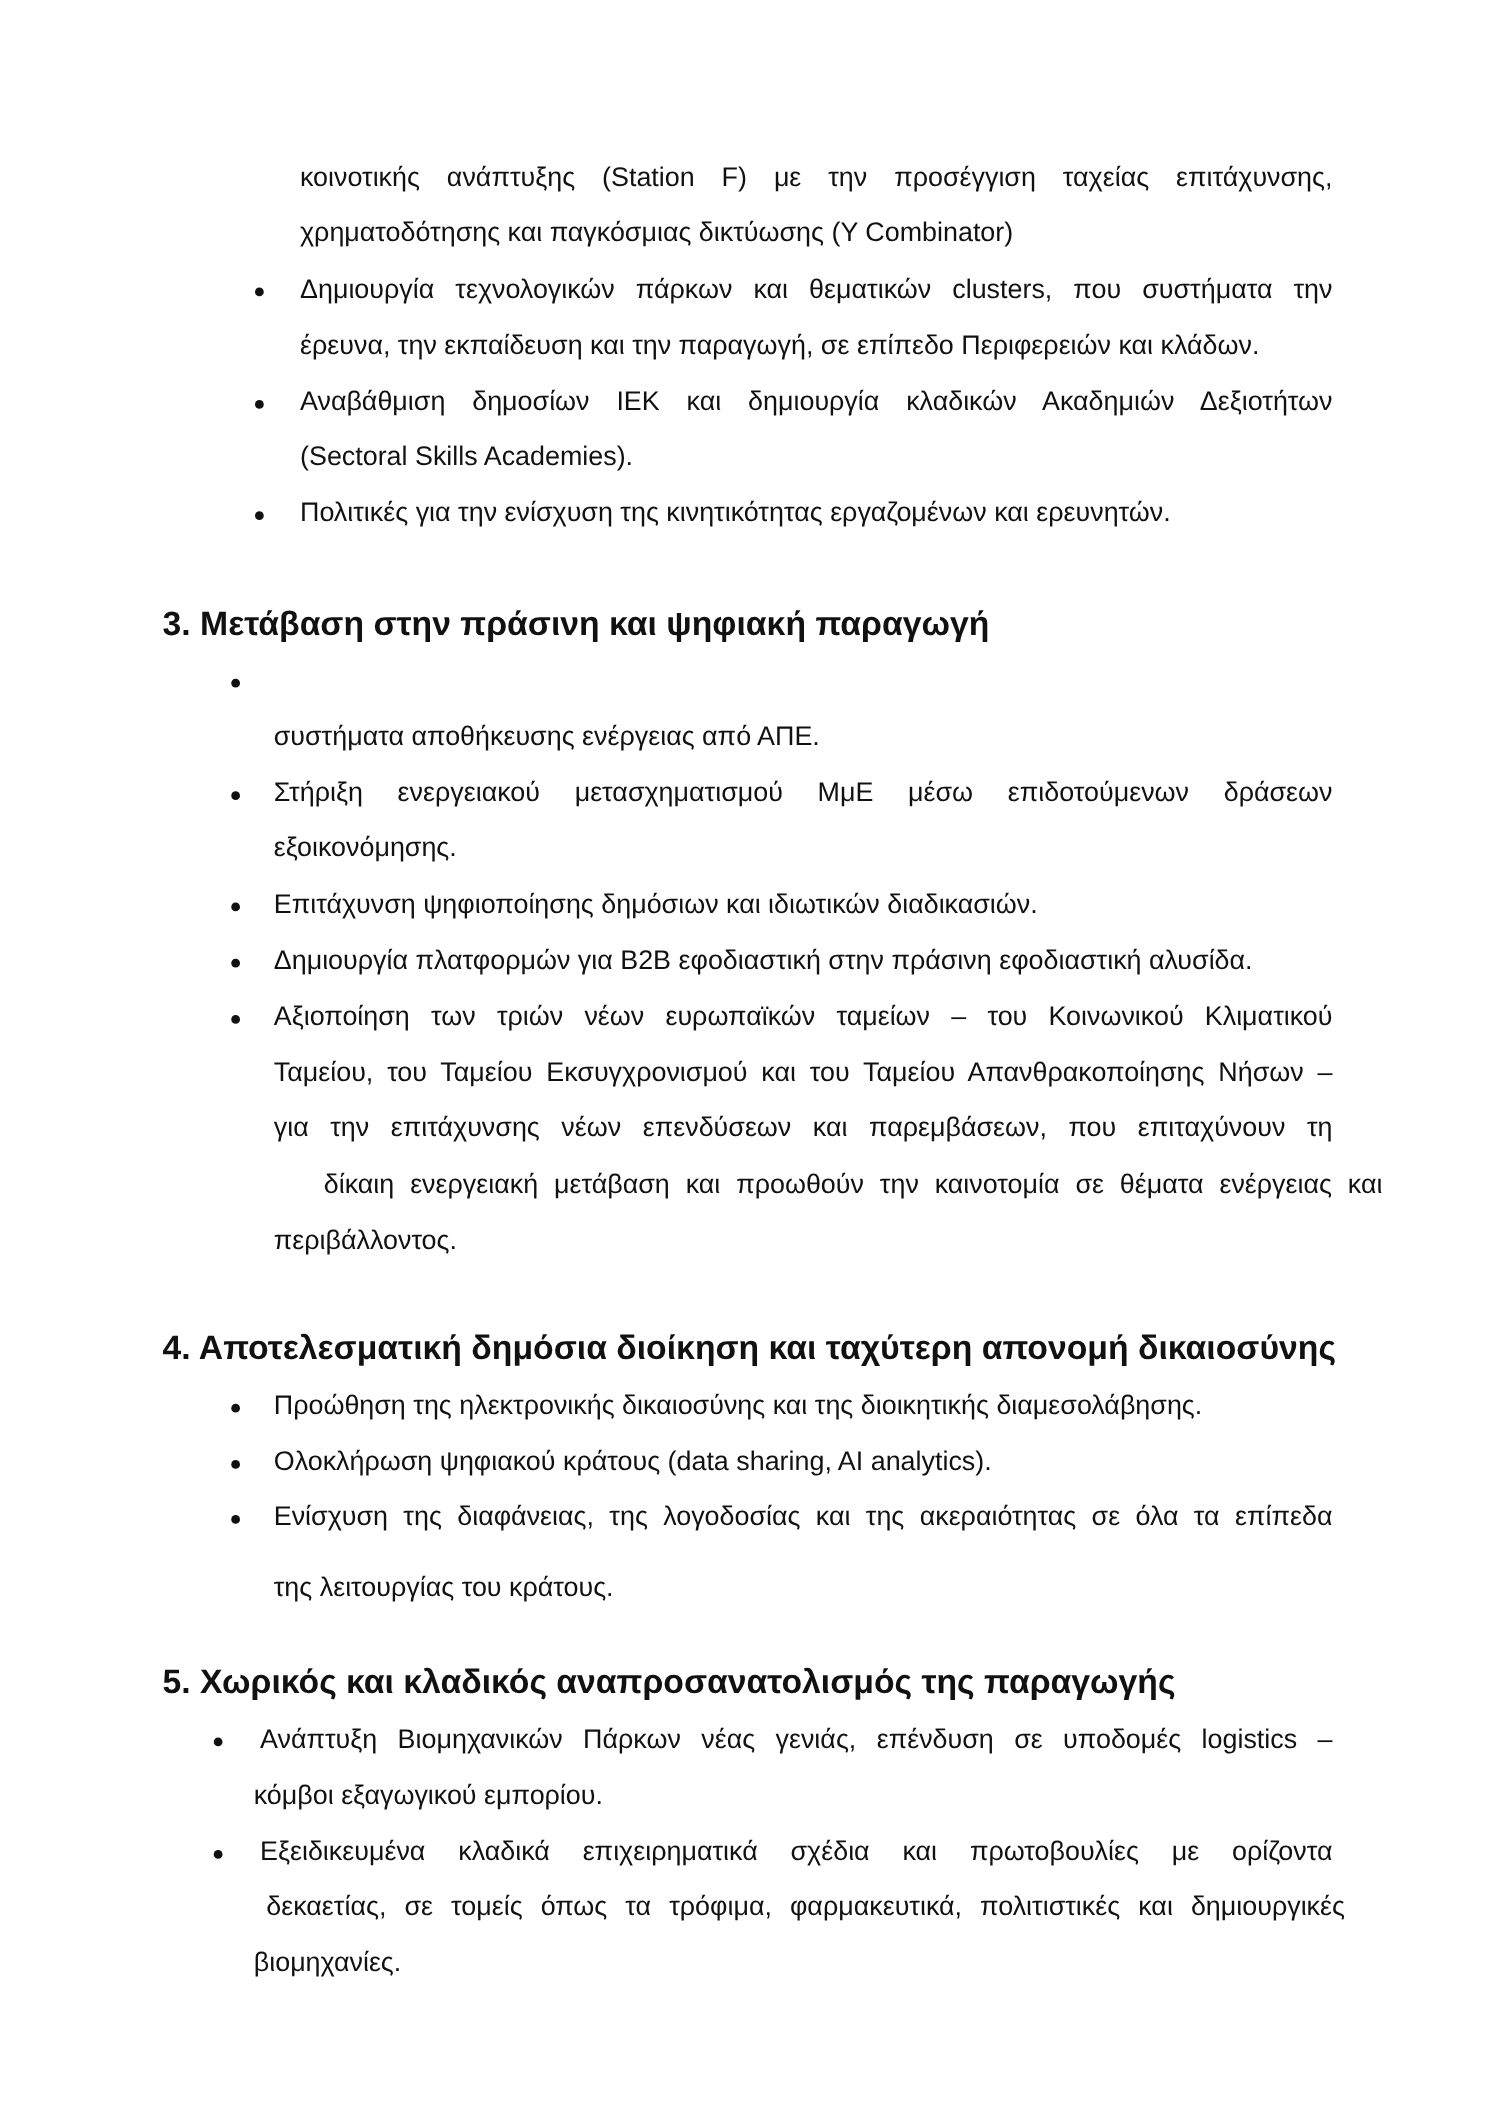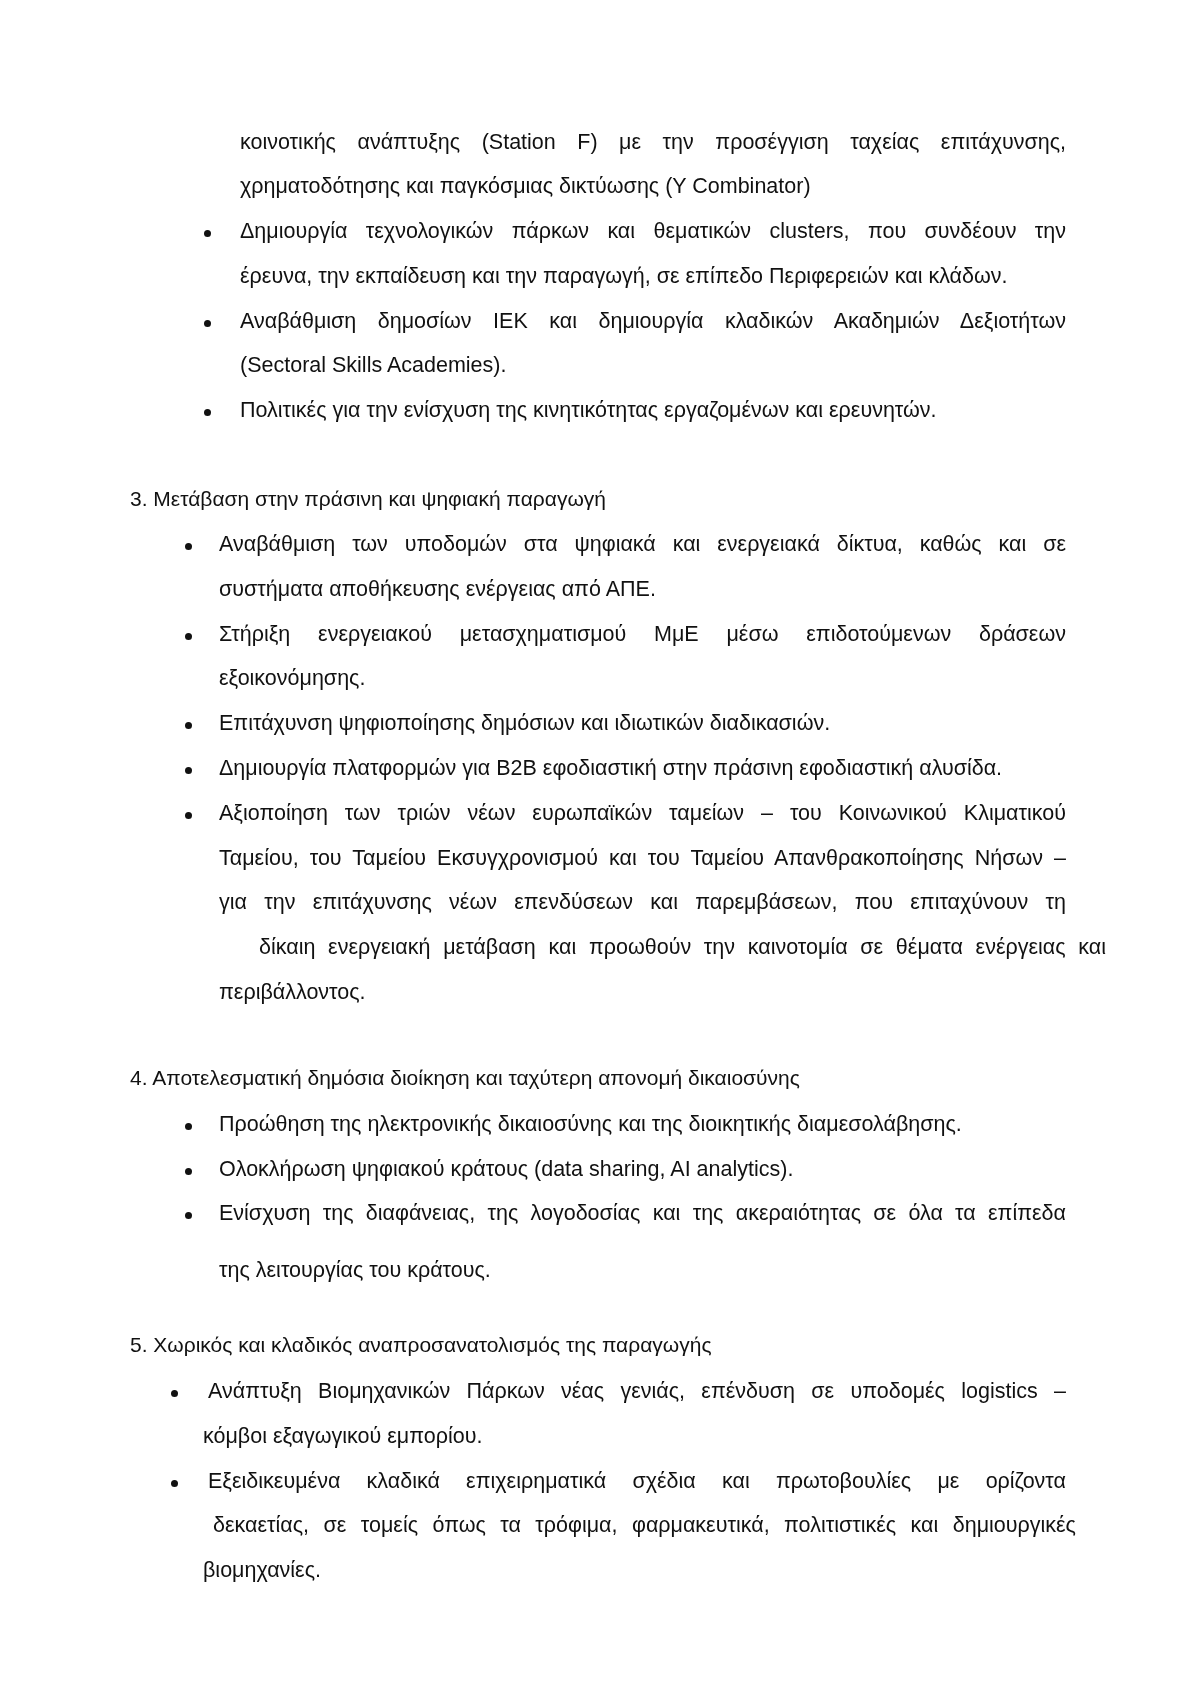--- a/index.html
+++ b/index.html
@@ -2,45 +2,44 @@
 <html><head>
 <meta charset="utf-8">
 <style>
   html, body { margin: 0; padding: 0; background: #ffffff; }
   body { width: 1200px; height: 1696px; position: relative; overflow: hidden;
          font-family: "Liberation Sans", "DejaVu Sans", sans-serif; color: #111; }
   .page { position: absolute; left: 0; top: 0; width: 1200px; height: 1696px; }
   .line { position: absolute; font-size: 21.5px; line-height: 30px; white-space: nowrap; }
   .just { text-align: justify; text-align-last: justify; white-space: normal; }
   .bullet { position: absolute; width: 7px; height: 7px; border-radius: 50%; background: #111; }
-  .heading { position: absolute; font-size: 21px; font-weight: normal; line-height: 30px; white-space: nowrap; }
+  .heading { position: absolute; font-size: 27px; font-weight: bold; line-height: 30px; white-space: nowrap; }
 </style>
 </head>
 <body>
 
 <div class="page">
 
   <div class="line just" style="left:240px; top:127px; width:826px;">κοινοτικής ανάπτυξης (Station F) με την προσέγγιση ταχείας επιτάχυνσης,</div>
   <div class="line" style="left:240px; top:171px;">χρηματοδότησης και παγκόσμιας δικτύωσης (Y Combinator)</div>
 
   <span class="bullet" style="left:204px; top:230px;"></span>
-  <div class="line just" style="left:240px; top:216px; width:826px;">Δημιουργία τεχνολογικών πάρκων και θεματικών clusters, που συνδέουν την</div>
+  <div class="line just" style="left:240px; top:216px; width:826px;">Δημιουργία τεχνολογικών πάρκων και θεματικών clusters, που συστήματα την</div>
   <div class="line" style="left:240px; top:261px;">έρευνα, την εκπαίδευση και την παραγωγή, σε επίπεδο Περιφερειών και κλάδων.</div>
 
   <span class="bullet" style="left:204px; top:320px;"></span>
   <div class="line just" style="left:240px; top:306px; width:826px;">Αναβάθμιση δημοσίων ΙΕΚ και δημιουργία κλαδικών Ακαδημιών Δεξιοτήτων</div>
   <div class="line" style="left:240px; top:350px;">(Sectoral Skills Academies).</div>
 
   <span class="bullet" style="left:204px; top:409px;"></span>
   <div class="line" style="left:240px; top:395px;">Πολιτικές για την ενίσχυση της κινητικότητας εργαζομένων και ερευνητών.</div>
 
   <div class="heading" style="left:130px; top:484px;">3. Μετάβαση στην πράσινη και ψηφιακή παραγωγή</div>
 
   <span class="bullet" style="left:185px; top:543px;"></span>
-  <div class="line just" style="left:219px; top:529px; width:847px;">Αναβάθμιση των υποδομών στα ψηφιακά και ενεργειακά δίκτυα, καθώς και σε</div>
   <div class="line" style="left:219px; top:574px;">συστήματα αποθήκευσης ενέργειας από ΑΠΕ.</div>
 
   <span class="bullet" style="left:185px; top:633px;"></span>
   <div class="line just" style="left:219px; top:619px; width:847px;">Στήριξη ενεργειακού μετασχηματισμού ΜμΕ μέσω επιδοτούμενων δράσεων</div>
   <div class="line" style="left:219px; top:663px;">εξοικονόμησης.</div>
 
   <span class="bullet" style="left:185px; top:722px;"></span>
   <div class="line" style="left:219px; top:708px;">Επιτάχυνση ψηφιοποίησης δημόσιων και ιδιωτικών διαδικασιών.</div>
 
   <span class="bullet" style="left:185px; top:767px;"></span>

